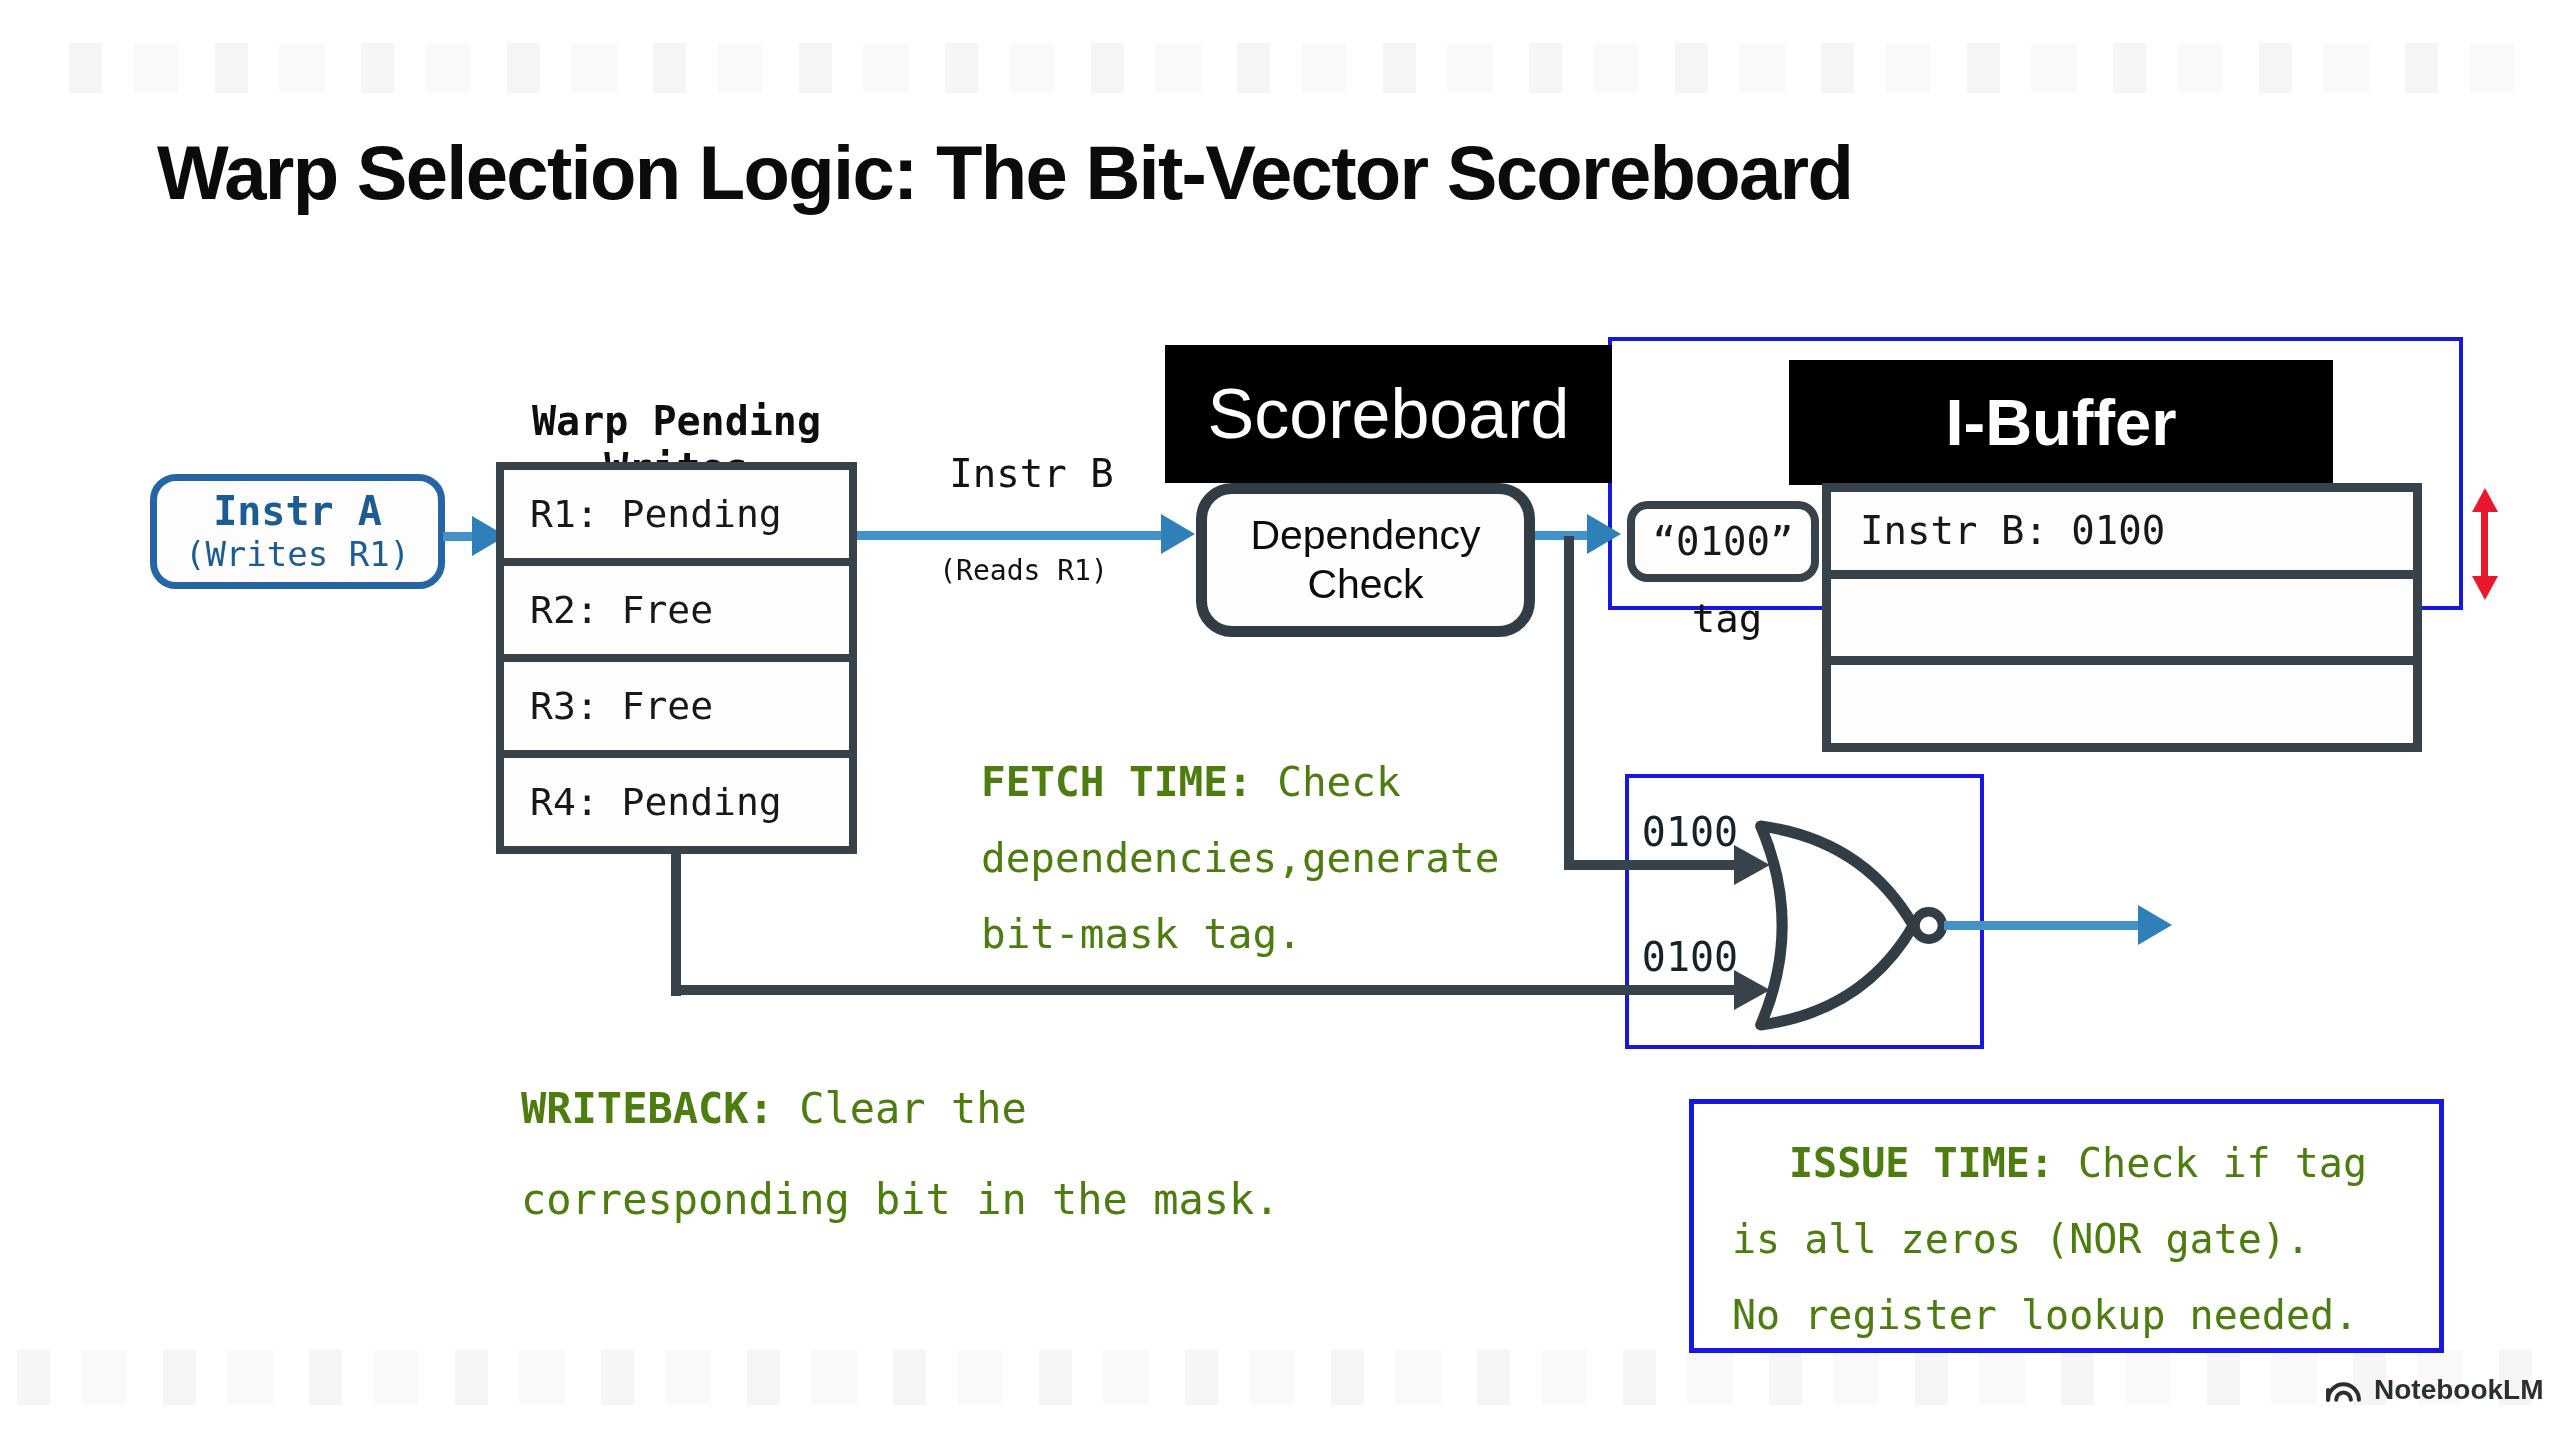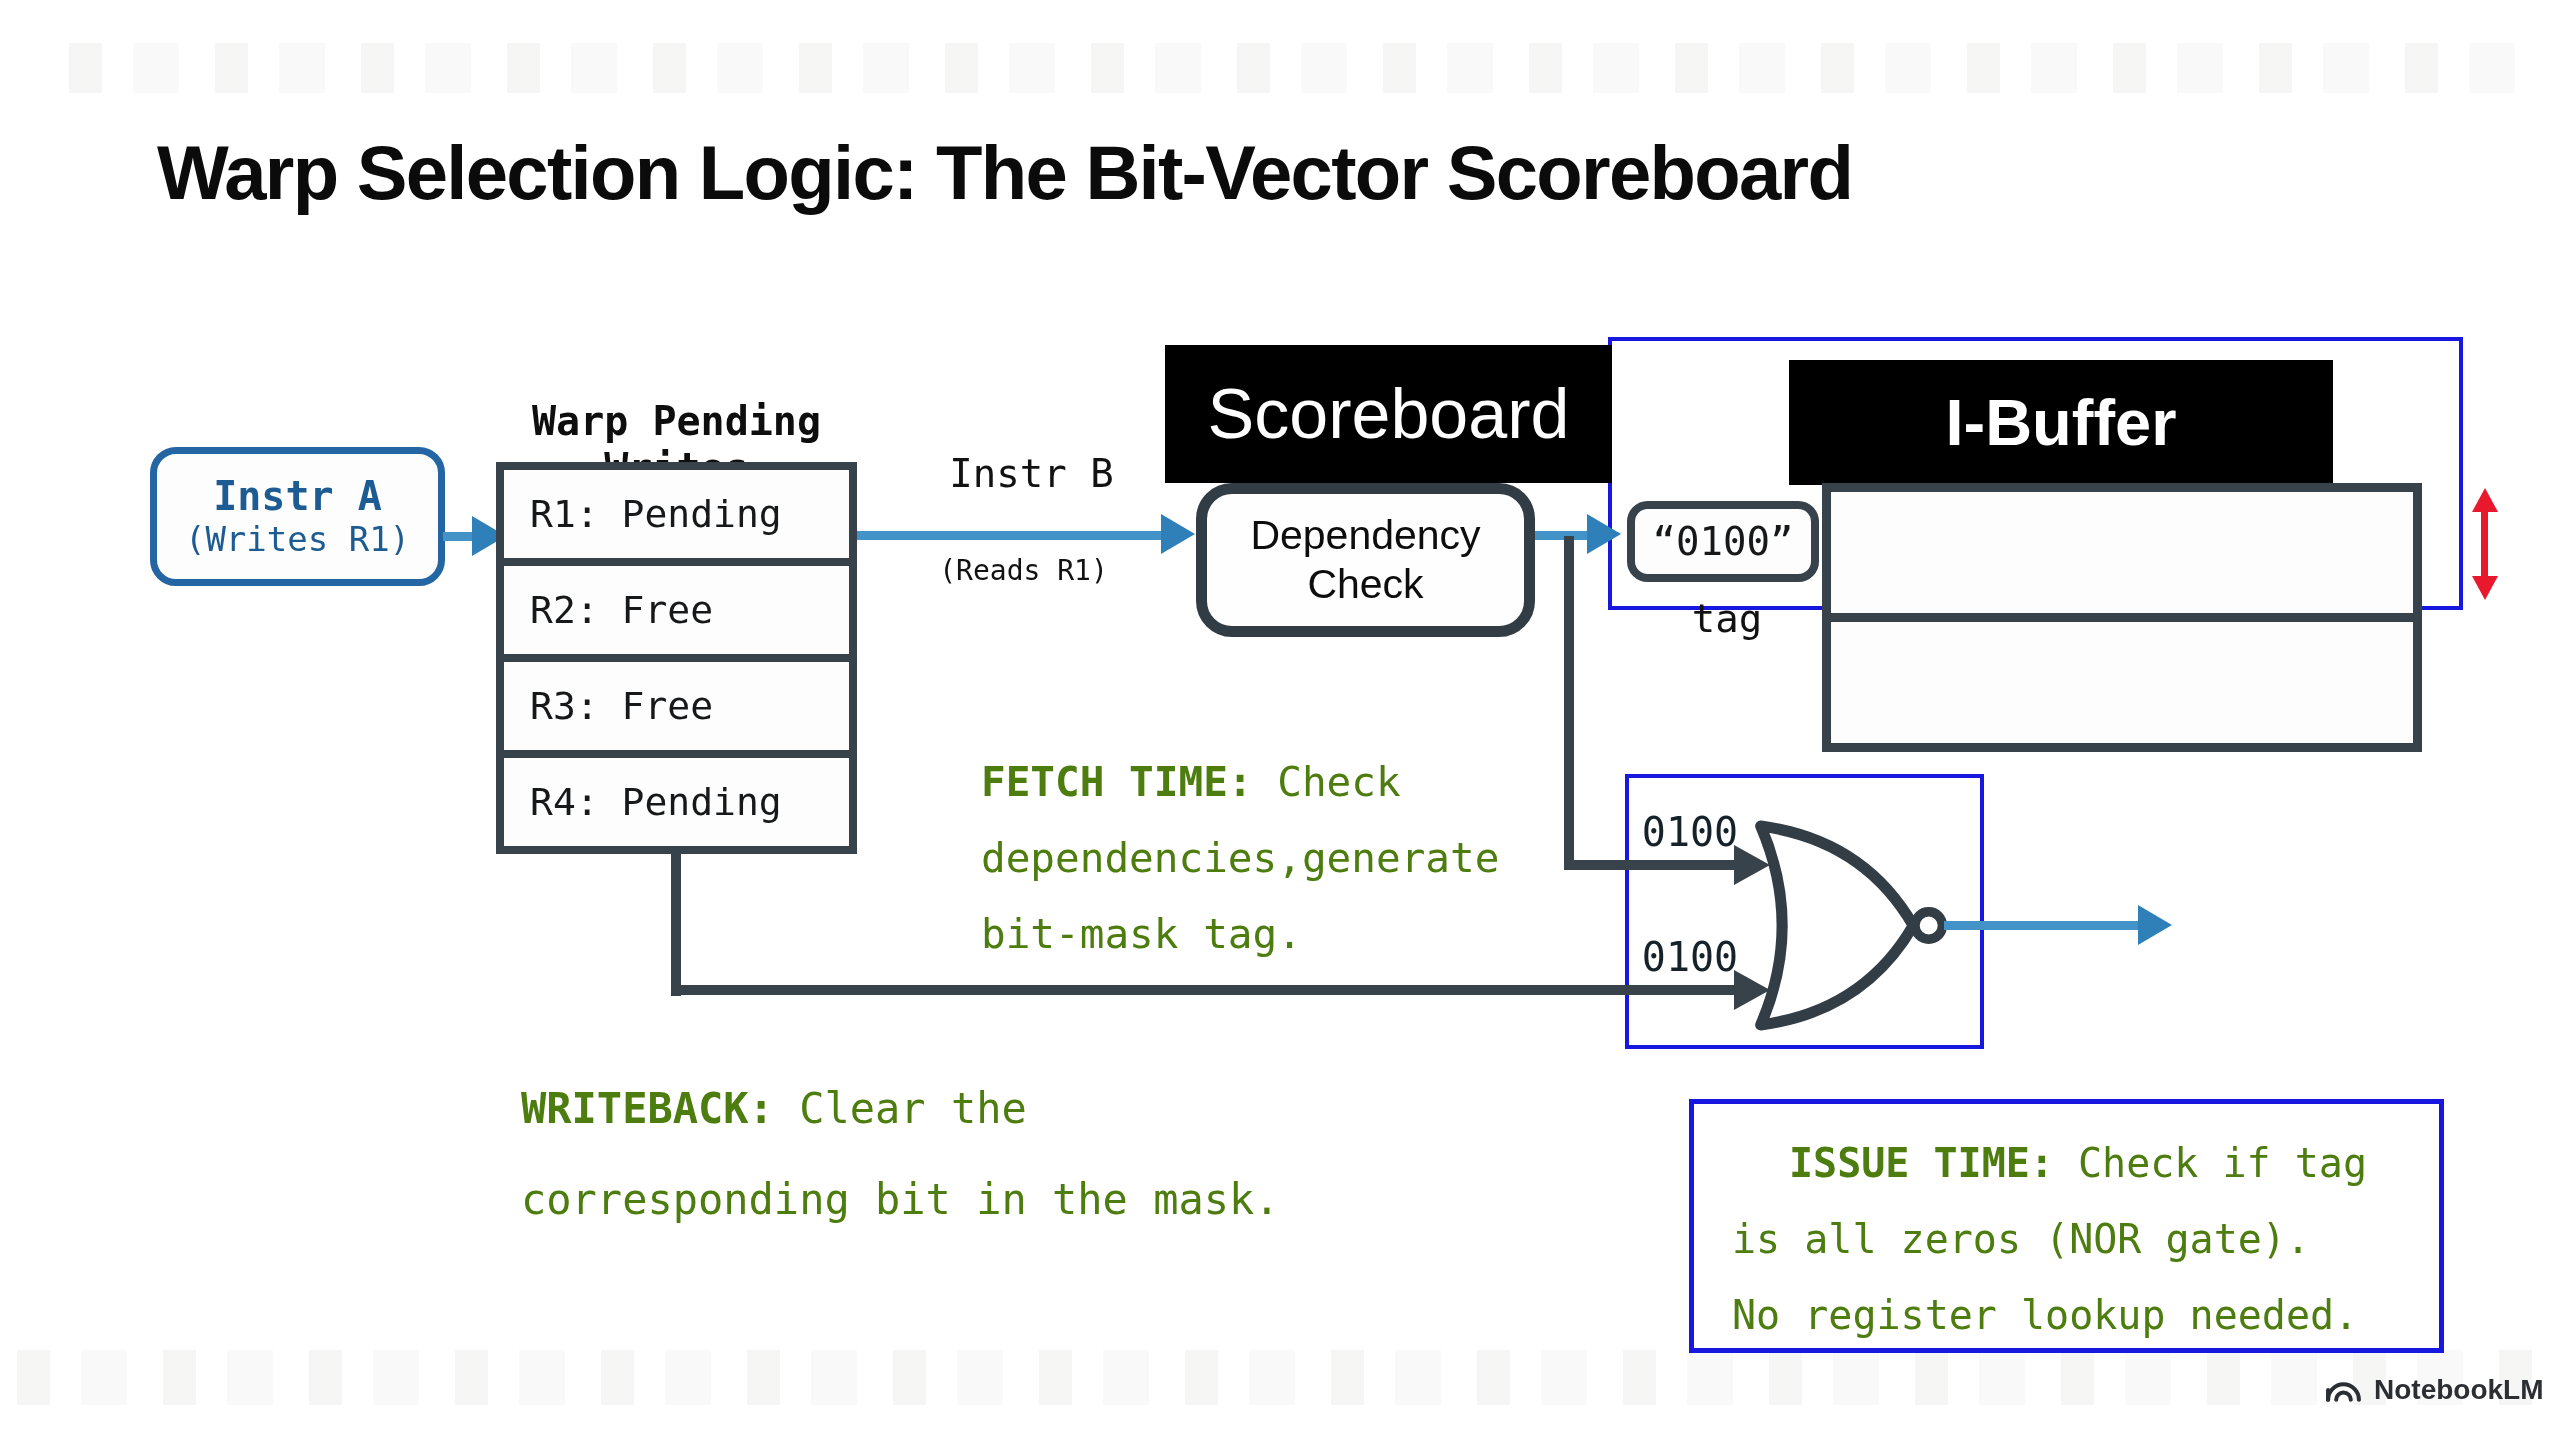--- a/index.html
+++ b/index.html
@@ -75,21 +75,21 @@
 <div class="canvas">
 
   <div class="abs noise" style="left:69px;top:43px;width:2447px;height:50px;"></div>
   <div class="abs noise" style="left:17px;top:1350px;width:2542px;height:55px;"></div>
 
   <div class="abs title" style="left:157px;top:129px;">Warp Selection Logic: The Bit-Vector Scoreboard</div>
 
   <div class="abs outline-blue" style="left:1608px;top:337px;width:855px;height:273px;"></div>
   <div class="abs outline-blue" style="left:1625px;top:774px;width:359px;height:275px;"></div>
 
-  <div class="abs blue-node" style="left:150px;top:447px;width:295px;height:139px;">
+  <div class="abs blue-node" style="left:150px;top:474px;width:295px;height:115px;">
     <div class="mono" style="font-size:40px;font-weight:700;line-height:45px;">Instr A</div>
     <div class="mono" style="font-size:34px;line-height:41px;">(Writes R1)</div>
   </div>
 
   <div class="abs hline-blue" style="left:443px;top:532px;width:31px;"></div>
   <div class="abs tri-right-blue" style="left:472px;top:516px;"></div>
 
   <div class="abs mono" style="left:496px;top:350px;width:361px;text-align:center;font-size:40px;font-weight:700;line-height:47px;color:#0e0e0e;margin-top:48px;">
     <div>Warp Pending</div>
     <div>Writes</div>
@@ -130,20 +130,21 @@
   <div class="abs black-label" style="left:1789px;top:360px;width:544px;height:125px;">
     <span class="sans" style="font-size:65px;font-weight:600;">I-Buffer</span>
   </div>
 
   <div class="abs" style="left:1627px;top:501px;width:192px;height:81px;border:8.6px solid #37424b;border-radius:20.6px;background:#fdfdfd;display:flex;align-items:center;justify-content:center;">
     <span class="mono" style="font-size:39px;color:#16181a;">“0100”</span>
   </div>
   <div class="abs mono" style="left:1654px;top:596px;width:146px;text-align:center;font-size:39px;color:#121212;">tag</div>
 
   <div class="abs slate-table mono" style="left:1822px;top:483px;width:600px;height:269px;border-width:9.4px;">
+    <div class="row" style="padding-left:29px;font-size:39px;border-top:none;">Instr B: 0100</div>
     <div class="row" style="border-top-width:9.4px;"></div>
     <div class="row" style="border-top-width:9.4px;"></div>
   </div>
 
   <div class="abs red-dbl" style="left:2470px;top:488px;height:112px;">
     <div class="up"></div>
       <div class="stem"></div>
       <div class="down"></div>
   </div>
 

